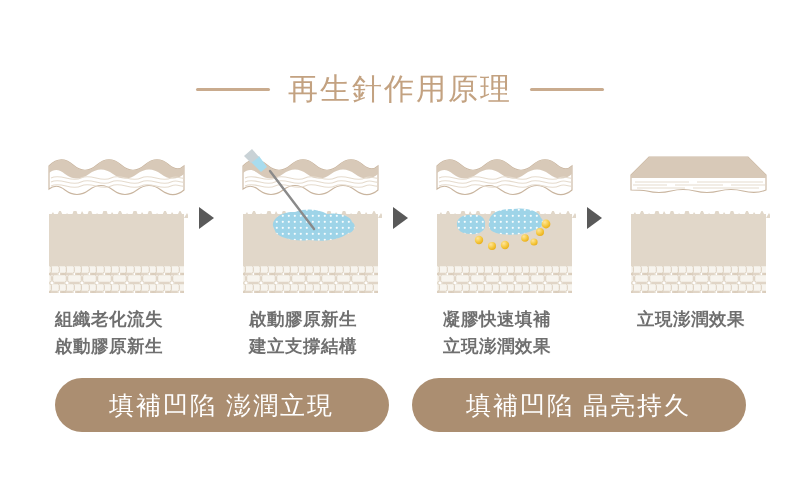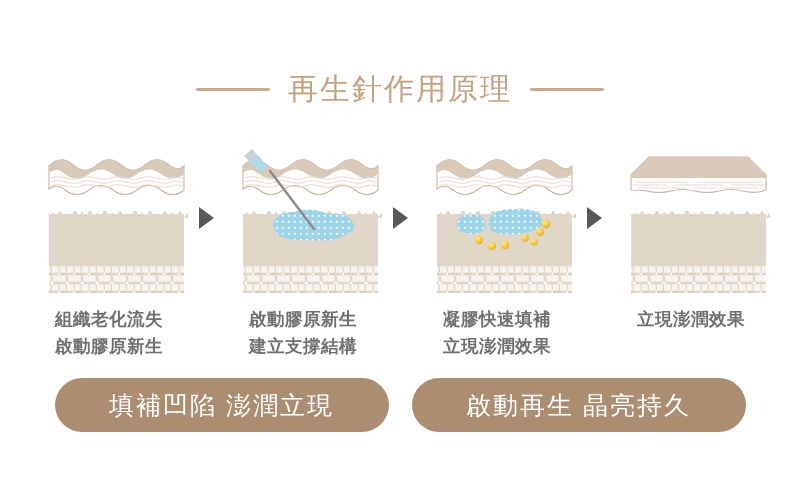--- a/index.html
+++ b/index.html
@@ -341,15 +341,15 @@
   <div class="caption">
     <span class="line">立現澎潤效果</span>
   </div>
 </div>
 
 <div id="pills-row">
   <div class="pill">
     <span>填補凹陷 澎潤立現</span>
   </div>
   <div class="pill">
-    <span>啟動再生 晶亮持久</span>
+    <span>填補凹陷 晶亮持久</span>
   </div>
 </div>
 
 </body></html>

